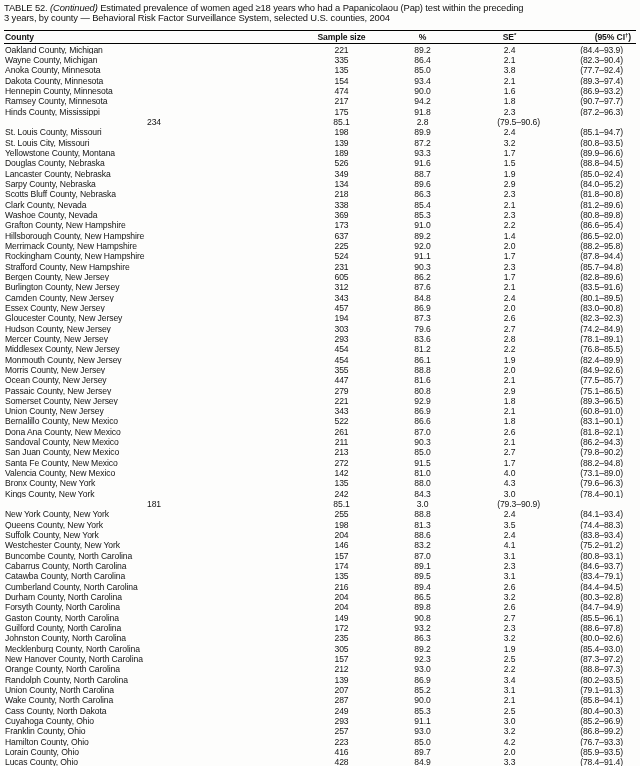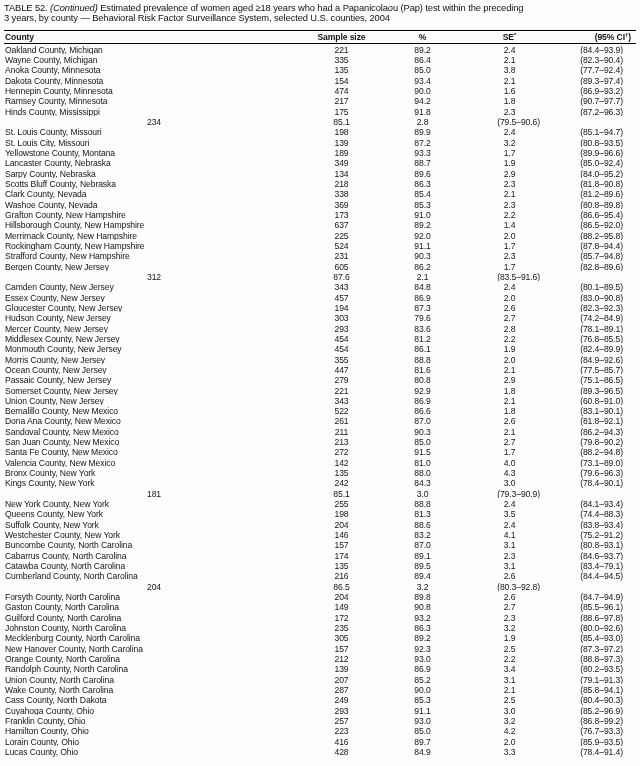--- a/index.html
+++ b/index.html
@@ -155,20 +155,27 @@
           <div class="td c4">(80.8–93.5)</div>
         </div>
         <div class="tr">
           <div class="td c0">Yellowstone County, Montana</div>
           <div class="td c1">189</div>
           <div class="td c2">93.3</div>
           <div class="td c3">1.7</div>
           <div class="td c4">(89.9–96.6)</div>
         </div>
         <div class="tr">
+          <div class="td c0">Douglas County, Nebraska</div>
+          <div class="td c1">526</div>
+          <div class="td c2">91.6</div>
+          <div class="td c3">1.5</div>
+          <div class="td c4">(88.8–94.5)</div>
+        </div>
+        <div class="tr">
           <div class="td c0">Lancaster County, Nebraska</div>
           <div class="td c1">349</div>
           <div class="td c2">88.7</div>
           <div class="td c3">1.9</div>
           <div class="td c4">(85.0–92.4)</div>
         </div>
         <div class="tr">
           <div class="td c0">Sarpy County, Nebraska</div>
           <div class="td c1">134</div>
           <div class="td c2">89.6</div>
@@ -232,20 +239,21 @@
           <div class="td c4">(85.7–94.8)</div>
         </div>
         <div class="tr">
           <div class="td c0">Bergen County, New Jersey</div>
           <div class="td c1">605</div>
           <div class="td c2">86.2</div>
           <div class="td c3">1.7</div>
           <div class="td c4">(82.8–89.6)</div>
         </div>
         <div class="tr">
+          <div class="td c0">Burlington County, New Jersey</div>
           <div class="td c1">312</div>
           <div class="td c2">87.6</div>
           <div class="td c3">2.1</div>
           <div class="td c4">(83.5–91.6)</div>
         </div>
         <div class="tr">
           <div class="td c0">Camden County, New Jersey</div>
           <div class="td c1">343</div>
           <div class="td c2">84.8</div>
           <div class="td c3">2.4</div>
@@ -440,20 +448,21 @@
           <div class="td c4">(83.4–79.1)</div>
         </div>
         <div class="tr">
           <div class="td c0">Cumberland County, North Carolina</div>
           <div class="td c1">216</div>
           <div class="td c2">89.4</div>
           <div class="td c3">2.6</div>
           <div class="td c4">(84.4–94.5)</div>
         </div>
         <div class="tr">
+          <div class="td c0">Durham County, North Carolina</div>
           <div class="td c1">204</div>
           <div class="td c2">86.5</div>
           <div class="td c3">3.2</div>
           <div class="td c4">(80.3–92.8)</div>
         </div>
         <div class="tr">
           <div class="td c0">Forsyth County, North Carolina</div>
           <div class="td c1">204</div>
           <div class="td c2">89.8</div>
           <div class="td c3">2.6</div>

